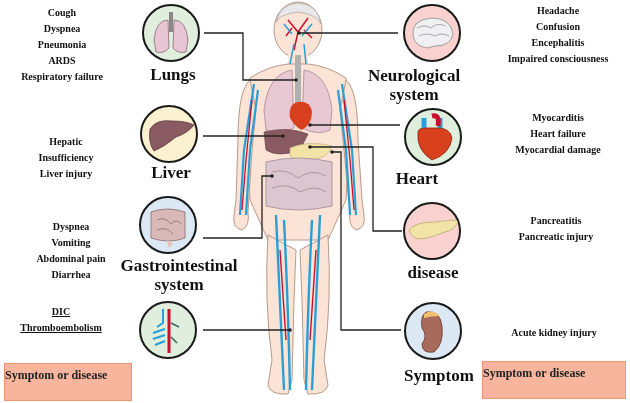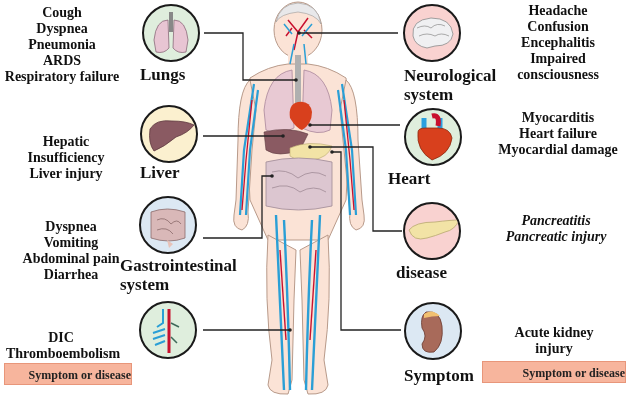--- a/index.html
+++ b/index.html
@@ -1,21 +1,21 @@
 <!DOCTYPE html>
 <html><head>
 <meta charset="utf-8">
 <style>
   html, body { margin:0; padding:0; background:#ffffff; }
   body { width:630px; height:403px; position:relative; overflow:hidden; font-family:"Liberation Serif", serif; }
   .abs { position:absolute; }
-  .sym { position:absolute; text-align:center; font-weight:bold; font-size:14px; line-height:16px; color:#111; white-space:pre-line; }
-  .organ-label { position:absolute; font-weight:bold; font-size:17px; line-height:19px; color:#111; white-space:pre-line; }
+  .sym { position:absolute; text-align:center; font-weight:bold; font-size:10px; line-height:16px; color:#111; white-space:pre-line; }
+  .organ-label { position:absolute; text-align:center; font-weight:bold; font-size:17px; line-height:19px; color:#111; white-space:pre-line; }
   .circle { position:absolute; width:58px; height:58px; border-radius:50%; border:2px solid #1a1a1a; box-sizing:border-box; overflow:hidden; }
-  .legend-box { position:absolute; height:22px; font-weight:bold; font-size:12px; line-height:22px; text-align:right; color:#222; border:1px solid #e8967a; box-sizing:border-box; }
+  .legend-box { position:absolute; height:38px; font-weight:bold; font-size:12px; line-height:22px; text-align:left; color:#222; border:1px solid #e8967a; box-sizing:border-box; }
   svg { display:block; }
 </style>
 </head>
 <body>
 
 <svg class="abs" style="left:228px;top:0px;" width="170" height="403" viewBox="0 0 170 403">
 
   <ellipse cx="70" cy="30" rx="24" ry="28" fill="#fbe3d6" stroke="#b89a8a" stroke-width="1"></ellipse>
   <path d="M48 22 Q52 4 70 3 Q90 4 93 24 Q88 14 70 12 Q52 14 48 22Z" fill="#e8e8ea" stroke="#999" stroke-width="0.6"></path>
 
@@ -118,40 +118,40 @@
 <div class="circle" style="left:139px;top:196px;background:#dce8f3;">
   <svg width="54" height="54" viewBox="0 0 54 54">
     <path d="M10 14 Q26 8 44 14 L44 40 Q28 46 10 40Z" fill="#d9b8b8" stroke="#8a6a6a" stroke-width="0.8"></path>
     <path d="M16 22 Q24 18 30 26 Q36 20 40 26 M16 32 Q26 28 32 36" fill="none" stroke="#8a6a6a" stroke-width="0.8"></path>
     <path d="M26 42 L28 50 L32 46 Z" fill="#e8c2b8"></path>
   </svg>
 </div>
 <div class="organ-label" style="left:120px;top:256px;width:118px;">Gastrointestinal
 system</div>
 
-<div class="sym" style="left:6px;top:330px;width:110px;">DIC
+<div class="sym" style="left:6px;top:304px;width:110px;text-decoration:underline;">DIC
 Thromboembolism</div>
 <div class="circle" style="left:139px;top:301px;background:#dfeedd;">
   <svg width="54" height="54" viewBox="0 0 54 54">
     <path d="M28 6 L28 50" stroke="#c8102e" stroke-width="3" fill="none"></path>
     <path d="M22 6 L22 20 L16 24 M24 26 L12 30 M24 32 L12 36 M24 38 L14 42" stroke="#2a9fd6" stroke-width="2" fill="none"></path>
     <path d="M30 20 L38 24 M30 34 L36 40" stroke="#3f6a5a" stroke-width="1.5" fill="none"></path>
   </svg>
 </div>
 <div class="organ-label" style="left:136px;top:366px;width:76px;margin-top:36px;">Vascular</div>
 
 <div class="legend-box" style="left:4px;top:363px;width:128px;background:#f7b59d;">Symptom or disease</div>
 
 <div class="circle" style="left:403px;top:4px;background:#f9d2d0;">
   <svg width="54" height="54" viewBox="0 0 54 54">
     <path d="M8 30 Q6 14 26 12 Q46 12 48 28 Q46 40 30 40 L22 42 Q10 40 8 30Z" fill="#f0f0f2" stroke="#8a8a8a" stroke-width="0.8"></path>
     <path d="M12 22 Q20 18 26 22 Q32 16 40 20 M14 30 Q22 26 30 30 Q36 26 44 30" fill="none" stroke="#8a8a8a" stroke-width="0.7"></path>
   </svg>
 </div>
-<div class="organ-label" style="left:404px;top:66px;width:100px;">Neurological
+<div class="organ-label" style="left:364px;top:66px;width:100px;">Neurological
 system</div>
 <div class="sym" style="left:488px;top:3px;width:140px;">Headache
 Confusion
 Encephalitis
 Impaired consciousness</div>
 
 <div class="circle" style="left:404px;top:108px;background:#dfeedd;">
   <svg width="54" height="54" viewBox="0 0 54 54">
     <path d="M18 8 L18 24 M34 8 L34 22" stroke="#2aa0e0" stroke-width="5" fill="none"></path>
     <path d="M26 6 Q34 4 32 16" stroke="#c8102e" stroke-width="5" fill="none"></path>
@@ -162,21 +162,21 @@
 <div class="sym" style="left:494px;top:110px;width:128px;">Myocarditis
 Heart failure
 Myocardial damage</div>
 
 <div class="circle" style="left:403px;top:202px;background:#f9d2d0;">
   <svg width="54" height="54" viewBox="0 0 54 54">
     <path d="M4 26 Q10 18 30 18 Q46 16 54 16 Q50 26 40 28 Q30 32 22 34 Q8 38 4 26Z" fill="#f2e3a6" stroke="#b8a870" stroke-width="0.8"></path>
   </svg>
 </div>
 <div class="organ-label" style="left:396px;top:263px;width:74px;">disease</div>
-<div class="sym" style="left:500px;top:213px;width:112px;font-style:italic;">Pancreatitis
+<div class="sym" style="left:500px;top:213px;width:112px;">Pancreatitis
 Pancreatic injury</div>
 
 <div class="circle" style="left:404px;top:302px;background:#dce8f3;">
   <svg width="54" height="54" viewBox="0 0 54 54">
     <path d="M20 8 Q34 6 36 22 Q38 40 28 48 Q16 50 16 40 Q22 32 16 24 Q14 12 20 8Z" fill="#a86a5a" stroke="#6a3a30" stroke-width="0.8"></path>
     <path d="M18 10 Q26 4 34 12 Q26 12 18 14Z" fill="#f2c070"></path>
   </svg>
 </div>
 <div class="organ-label" style="left:404px;top:366px;width:58px;">Symptom</div>
 <div class="sym" style="left:496px;top:325px;width:116px;">Acute kidney injury</div>

